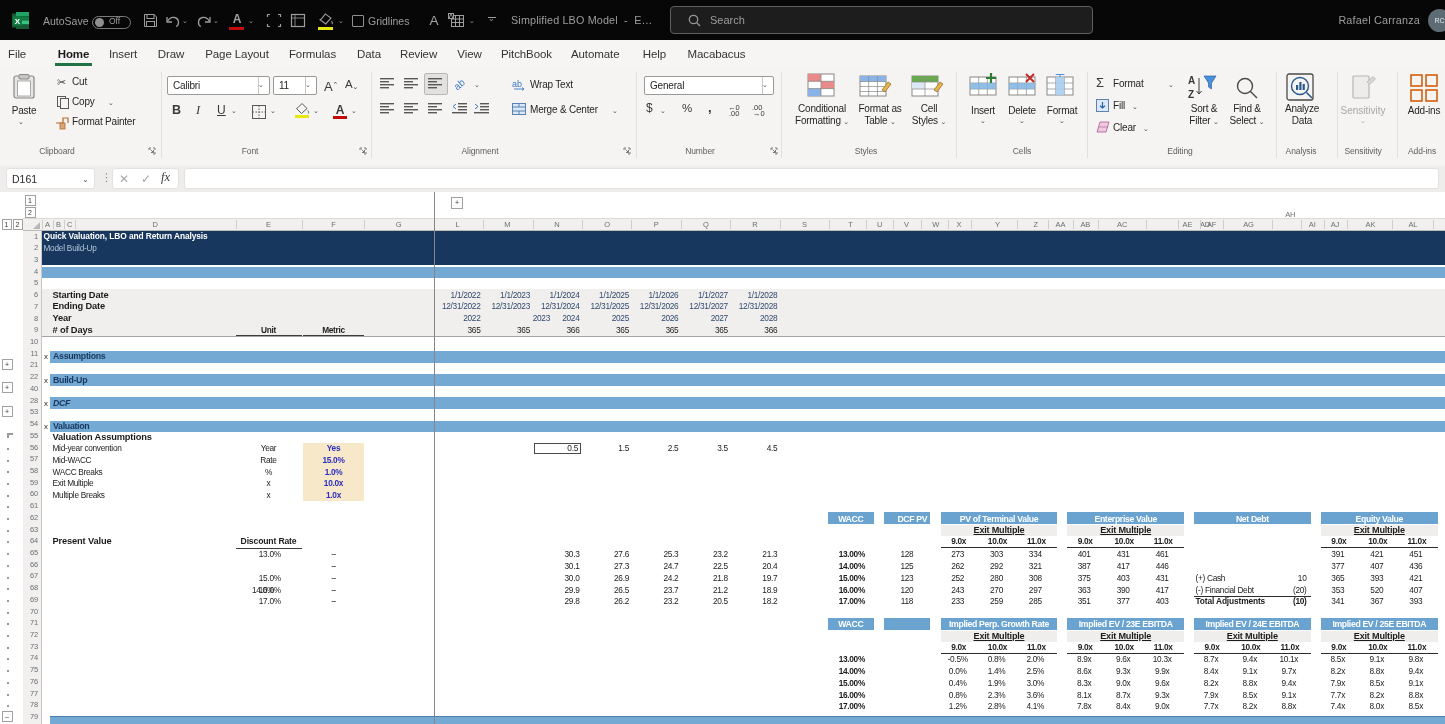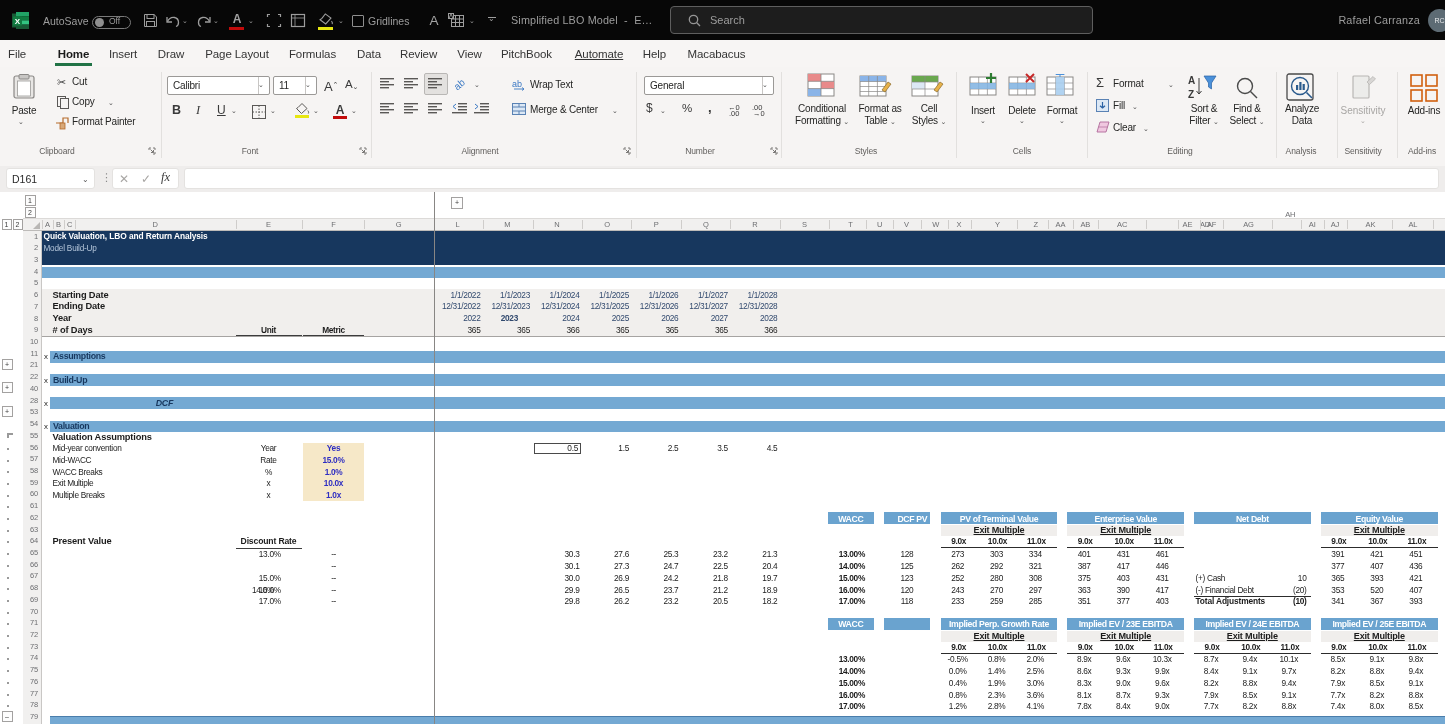--- a/index.html
+++ b/index.html
@@ -98,21 +98,21 @@
 <div class="tab" style="left:8px;top:47px;width:18px;height:15px;line-height:15px;text-align:center;">File</div>
 <div class="tab" style="left:55px;top:47px;width:37px;height:15px;line-height:15px;text-align:center;font-weight:bold;color:#1b1b1b;">Home</div>
 <div class="tab" style="left:107px;top:47px;width:32px;height:15px;line-height:15px;text-align:center;">Insert</div>
 <div class="tab" style="left:157px;top:47px;width:28px;height:15px;line-height:15px;text-align:center;">Draw</div>
 <div class="tab" style="left:203px;top:47px;width:68px;height:15px;line-height:15px;text-align:center;">Page Layout</div>
 <div class="tab" style="left:288px;top:47px;width:49px;height:15px;line-height:15px;text-align:center;">Formulas</div>
 <div class="tab" style="left:355px;top:47px;width:28px;height:15px;line-height:15px;text-align:center;">Data</div>
 <div class="tab" style="left:400px;top:47px;width:37px;height:15px;line-height:15px;text-align:center;">Review</div>
 <div class="tab" style="left:455px;top:47px;width:29px;height:15px;line-height:15px;text-align:center;">View</div>
 <div class="tab" style="left:499px;top:47px;width:55px;height:15px;line-height:15px;text-align:center;">PitchBook</div>
-<div class="tab" style="left:571px;top:47px;width:56px;height:15px;line-height:15px;text-align:center;text-decoration:underline;">Automate</div>
+<div class="tab" style="left:571px;top:47px;width:56px;height:15px;line-height:15px;">Automate</div>
 <div class="tab" style="left:641px;top:47px;width:27px;height:15px;line-height:15px;text-align:center;">Help</div>
 <div class="tab" style="left:685px;top:47px;width:63px;height:15px;line-height:15px;text-align:center;">Macabacus</div>
 <div style="left:55px;top:63px;width:37px;height:3px;background:#217346;"></div>
 <div style="left:0;top:67px;width:1445px;height:100px;background:#f6f4f3;border-bottom:1px solid #d8d6d4;"></div>
 <div style="left:161px;top:72px;width:1px;height:86px;background:#e2e0de;"></div>
 <div style="left:371px;top:72px;width:1px;height:86px;background:#e2e0de;"></div>
 <div style="left:636px;top:72px;width:1px;height:86px;background:#e2e0de;"></div>
 <div style="left:781px;top:72px;width:1px;height:86px;background:#e2e0de;"></div>
 <div style="left:956px;top:72px;width:1px;height:86px;background:#e2e0de;"></div>
 <div style="left:1087px;top:72px;width:1px;height:86px;background:#e2e0de;"></div>
@@ -549,21 +549,21 @@
 <div style="left:235.5px;top:334.8px;width:66px;height:1.6px;background:#3c3c3c;"></div>
 <div style="left:303px;top:334.8px;width:61px;height:1.6px;background:#3c3c3c;"></div>
 <div style="left:50px;top:350.9px;width:1395px;height:11.8px;background:#74a9d3;"></div>
 <div style="left:50px;top:374.4px;width:1395px;height:11.8px;background:#74a9d3;"></div>
 <div style="left:50px;top:397.4px;width:1395px;height:11.8px;background:#74a9d3;"></div>
 <div style="left:50px;top:420.5px;width:1395px;height:11.8px;background:#74a9d3;"></div>
 <div class="bandtxt" style="left:53.0px;top:351.4px;width:120px;height:11px;line-height:11px;text-align:left;">Assumptions</div>
 <div class="t" style="left:44.0px;top:351.4px;width:8px;height:11px;line-height:11px;text-align:left;font-size:7.8px;">x</div>
 <div class="bandtxt" style="left:53.0px;top:374.9px;width:120px;height:11px;line-height:11px;text-align:left;">Build-Up</div>
 <div class="t" style="left:44.0px;top:374.9px;width:8px;height:11px;line-height:11px;text-align:left;font-size:7.8px;">x</div>
-<div class="bandtxt" style="left:53.0px;top:397.9px;width:120px;height:14px;line-height:11px;text-align:right;font-style:italic;">DCF</div>
+<div class="bandtxt" style="left:53.0px;top:397.9px;width:120px;height:14px;line-height:11px;text-align:left;font-style:italic;">DCF</div>
 <div class="t" style="left:44.0px;top:397.9px;width:8px;height:11px;line-height:11px;text-align:left;font-size:7.8px;">x</div>
 <div class="bandtxt" style="left:53.0px;top:421.0px;width:120px;height:11px;line-height:11px;text-align:left;">Valuation</div>
 <div class="t" style="left:44.0px;top:421.0px;width:8px;height:11px;line-height:11px;text-align:left;font-size:7.8px;">x</div>
 <div style="left:50px;top:717.4px;width:1395px;height:6.6px;background:#74a9d3;"></div>
 <div style="left:50px;top:716.4px;width:1395px;height:1px;background:#4a7dab;"></div>
 <div style="left:433.5px;top:192px;width:1px;height:532px;background:#888684;"></div>
 <div class="lb" style="left:52.5px;top:289.5px;width:110px;height:11px;line-height:11px;text-align:left;">Starting Date</div>
 <div class="lb" style="left:52.5px;top:301.2px;width:110px;height:11px;line-height:11px;text-align:left;">Ending Date</div>
 <div class="lb" style="left:52.5px;top:312.9px;width:110px;height:11px;line-height:11px;text-align:left;">Year</div>
 <div class="lb" style="left:52.5px;top:324.6px;width:110px;height:11px;line-height:11px;text-align:left;"># of Days</div>
@@ -577,21 +577,21 @@
 <div class="t nav" style="left:667.9px;top:289.5px;width:60px;height:11px;line-height:11px;text-align:right;">1/1/2027</div>
 <div class="t nav" style="left:717.3px;top:289.5px;width:60px;height:11px;line-height:11px;text-align:right;">1/1/2028</div>
 <div class="t nav" style="left:420.5px;top:301.2px;width:60px;height:11px;line-height:11px;text-align:right;">12/31/2022</div>
 <div class="t nav" style="left:470.0px;top:301.2px;width:60px;height:11px;line-height:11px;text-align:right;">12/31/2023</div>
 <div class="t nav" style="left:519.5px;top:301.2px;width:60px;height:11px;line-height:11px;text-align:right;">12/31/2024</div>
 <div class="t nav" style="left:569.0px;top:301.2px;width:60px;height:11px;line-height:11px;text-align:right;">12/31/2025</div>
 <div class="t nav" style="left:618.4px;top:301.2px;width:60px;height:11px;line-height:11px;text-align:right;">12/31/2026</div>
 <div class="t nav" style="left:667.9px;top:301.2px;width:60px;height:11px;line-height:11px;text-align:right;">12/31/2027</div>
 <div class="t nav" style="left:717.3px;top:301.2px;width:60px;height:11px;line-height:11px;text-align:right;">12/31/2028</div>
 <div class="t nav" style="left:420.5px;top:312.9px;width:60px;height:11px;line-height:11px;text-align:right;">2022</div>
-<div class="t nav" style="left:470.0px;top:312.9px;width:48px;height:11px;line-height:11px;text-align:right;font-weight:bold;">2023</div>
+<div class="t nav" style="left:470.0px;top:312.9px;width:80px;height:11px;line-height:11px;text-align:right;">2023</div>
 <div class="t nav" style="left:519.5px;top:312.9px;width:60px;height:11px;line-height:11px;text-align:right;">2024</div>
 <div class="t nav" style="left:569.0px;top:312.9px;width:60px;height:11px;line-height:11px;text-align:right;">2025</div>
 <div class="t nav" style="left:618.4px;top:312.9px;width:60px;height:11px;line-height:11px;text-align:right;">2026</div>
 <div class="t nav" style="left:667.9px;top:312.9px;width:60px;height:11px;line-height:11px;text-align:right;">2027</div>
 <div class="t nav" style="left:717.3px;top:312.9px;width:60px;height:11px;line-height:11px;text-align:right;">2028</div>
 <div class="t" style="left:420.5px;top:324.6px;width:60px;height:11px;line-height:11px;text-align:right;">365</div>
 <div class="t" style="left:470.0px;top:324.6px;width:60px;height:11px;line-height:11px;text-align:right;">365</div>
 <div class="t" style="left:519.5px;top:324.6px;width:60px;height:11px;line-height:11px;text-align:right;">366</div>
 <div class="t" style="left:569.0px;top:324.6px;width:60px;height:11px;line-height:11px;text-align:right;">365</div>
 <div class="t" style="left:618.4px;top:324.6px;width:60px;height:11px;line-height:11px;text-align:right;">365</div>

